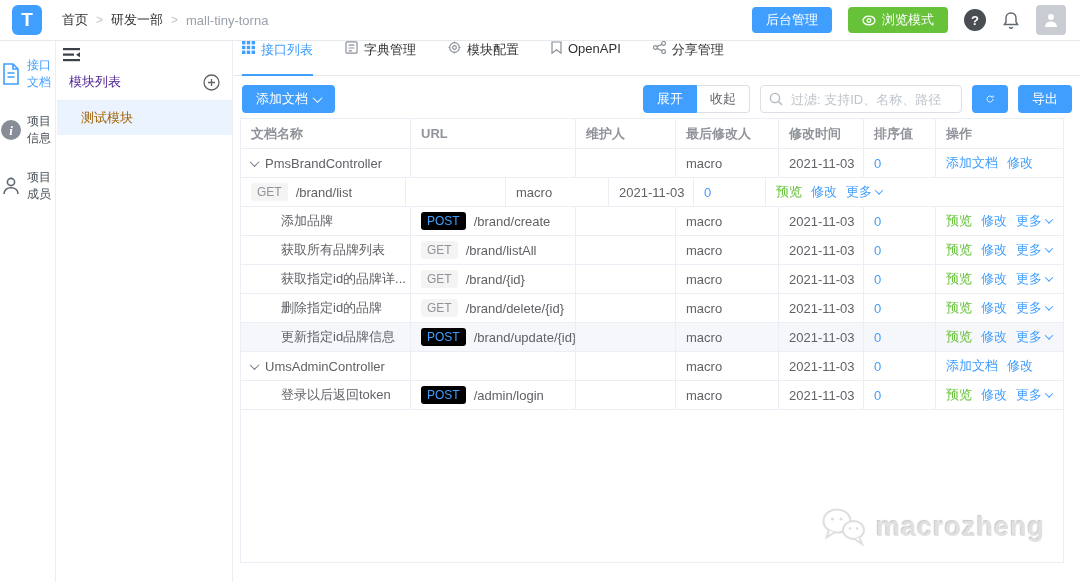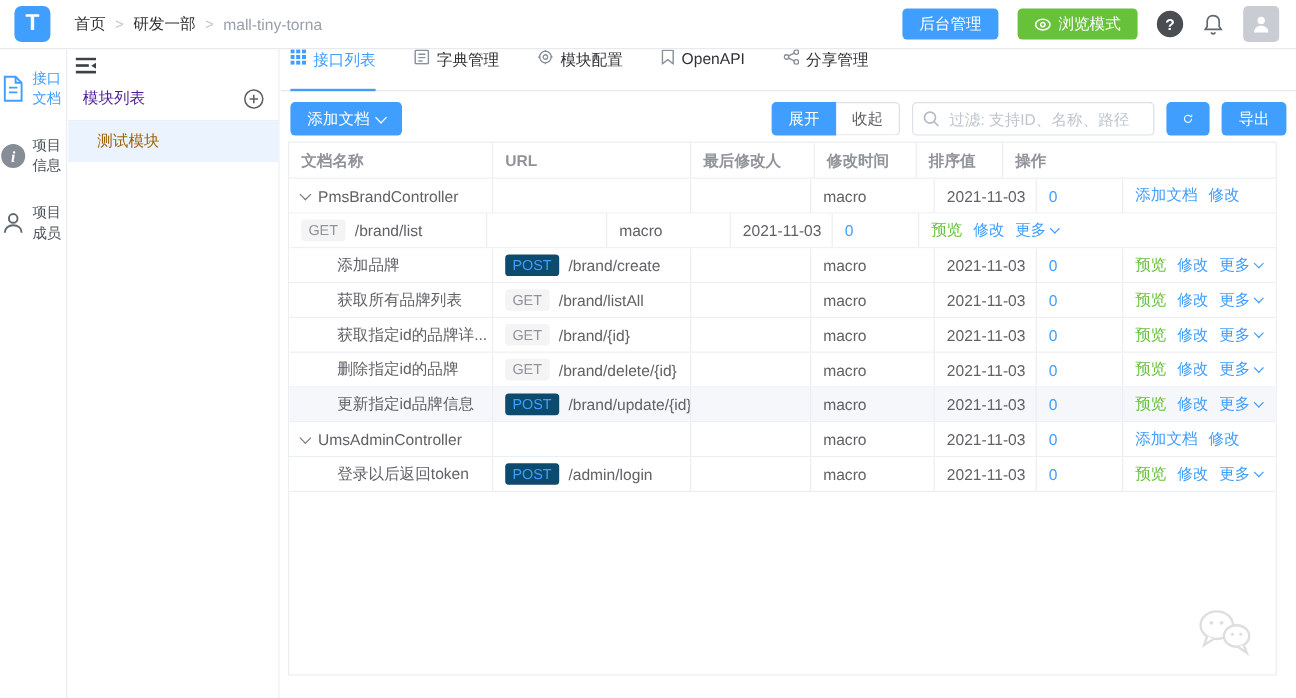--- a/index.html
+++ b/index.html
@@ -78,21 +78,21 @@
   .trow { display:flex; height:29px; border-bottom:1px solid #ebeef5; background:#fff; }
   .trow.hl { background:#f5f7fa; }
   .tcell { padding:0 10px; display:flex; align-items:center; border-right:1px solid #ebeef5;
     overflow:hidden; white-space:nowrap; }
   .c1 { width:170px; } .c2 { width:165px; } .c3 { width:100px; } .c4 { width:103px; }
   .c5 { width:85px; } .c6 { width:72px; } .c7 { flex:1; border-right:none !important; }
   .name-doc { padding-left:40px; }
   .folder-chev { color:#73787f; margin-right:7px; flex:0 0 auto; }
   .badge { font-size:12px; border-radius:3px; padding:2px 6px; margin-right:8px; }
   .badge-GET { background:#f4f4f5; color:#909399; }
-  .badge-POST { background:#0c4a6e; color:#409eff;text-align:center; }
+  .badge-POST { background:#000000; color:#409eff;text-align:center; }
   .sort-link { color:#409eff; cursor:pointer; }
   .act { margin-right:9px; cursor:pointer; display:inline-flex; align-items:center; gap:4px; }
   .act-primary { color:#409eff; }
   .act-success { color:#67c23a; }
   .act .chev { width:6px; height:6px; border-width:1.2px; }
 
   
   .watermark { position:absolute; right:18px; bottom:14px; display:flex; align-items:center; gap:8px; }
   .wm-text { font-size:27px; font-weight:bold; color:#e0e0e0;
     text-shadow:1px 1px 0 #fff, -1px -1px 1px #c8c8c8; letter-spacing:1px; }
@@ -277,20 +277,21 @@
         </svg>
       </button>
       <button class="btn btn-primary btn-sm">导出</button>
     </div>
   </div>
 
   <div class="table-box">
     <div class="thead">
       <div class="hcell c1">文档名称</div>
       <div class="hcell c2">URL</div>
+      <div class="hcell c3">维护人</div>
       <div class="hcell c4">最后修改人</div>
       <div class="hcell c5">修改时间</div>
       <div class="hcell c6">排序值</div>
       <div class="hcell c7">操作</div>
     </div>
     <div id="tbody">
         <div class="trow">
           <div class="tcell c1">
             <span class="chev folder-chev"></span>
             <span>PmsBrandController</span>
@@ -526,15 +527,16 @@
           <ellipse cx="17" cy="15" rx="13.5" ry="11.5" stroke="#dedede" stroke-width="2"></ellipse>
           <path d="M9 24 L6.5 31.5 L14.5 26.5" stroke="#dedede" stroke-width="2" fill="#fff"></path>
           <ellipse cx="33.5" cy="24" rx="10.5" ry="9" stroke="#dedede" stroke-width="2" fill="#fff"></ellipse>
           <path d="M39.5 31.5 L42 38 L34.5 33" stroke="#dedede" stroke-width="2" fill="#fff"></path>
           <circle cx="12.5" cy="13" r="1.6" fill="#dedede"></circle>
             <circle cx="21" cy="13" r="1.6" fill="#dedede"></circle>
           <circle cx="30" cy="22.5" r="1.3" fill="#dedede"></circle>
             <circle cx="37" cy="22.5" r="1.3" fill="#dedede"></circle>
         </svg>
       </span>
+      <span class="wm-text">macrozheng</span>
     </div>
   </div>
 </div>
 
 </body></html>

